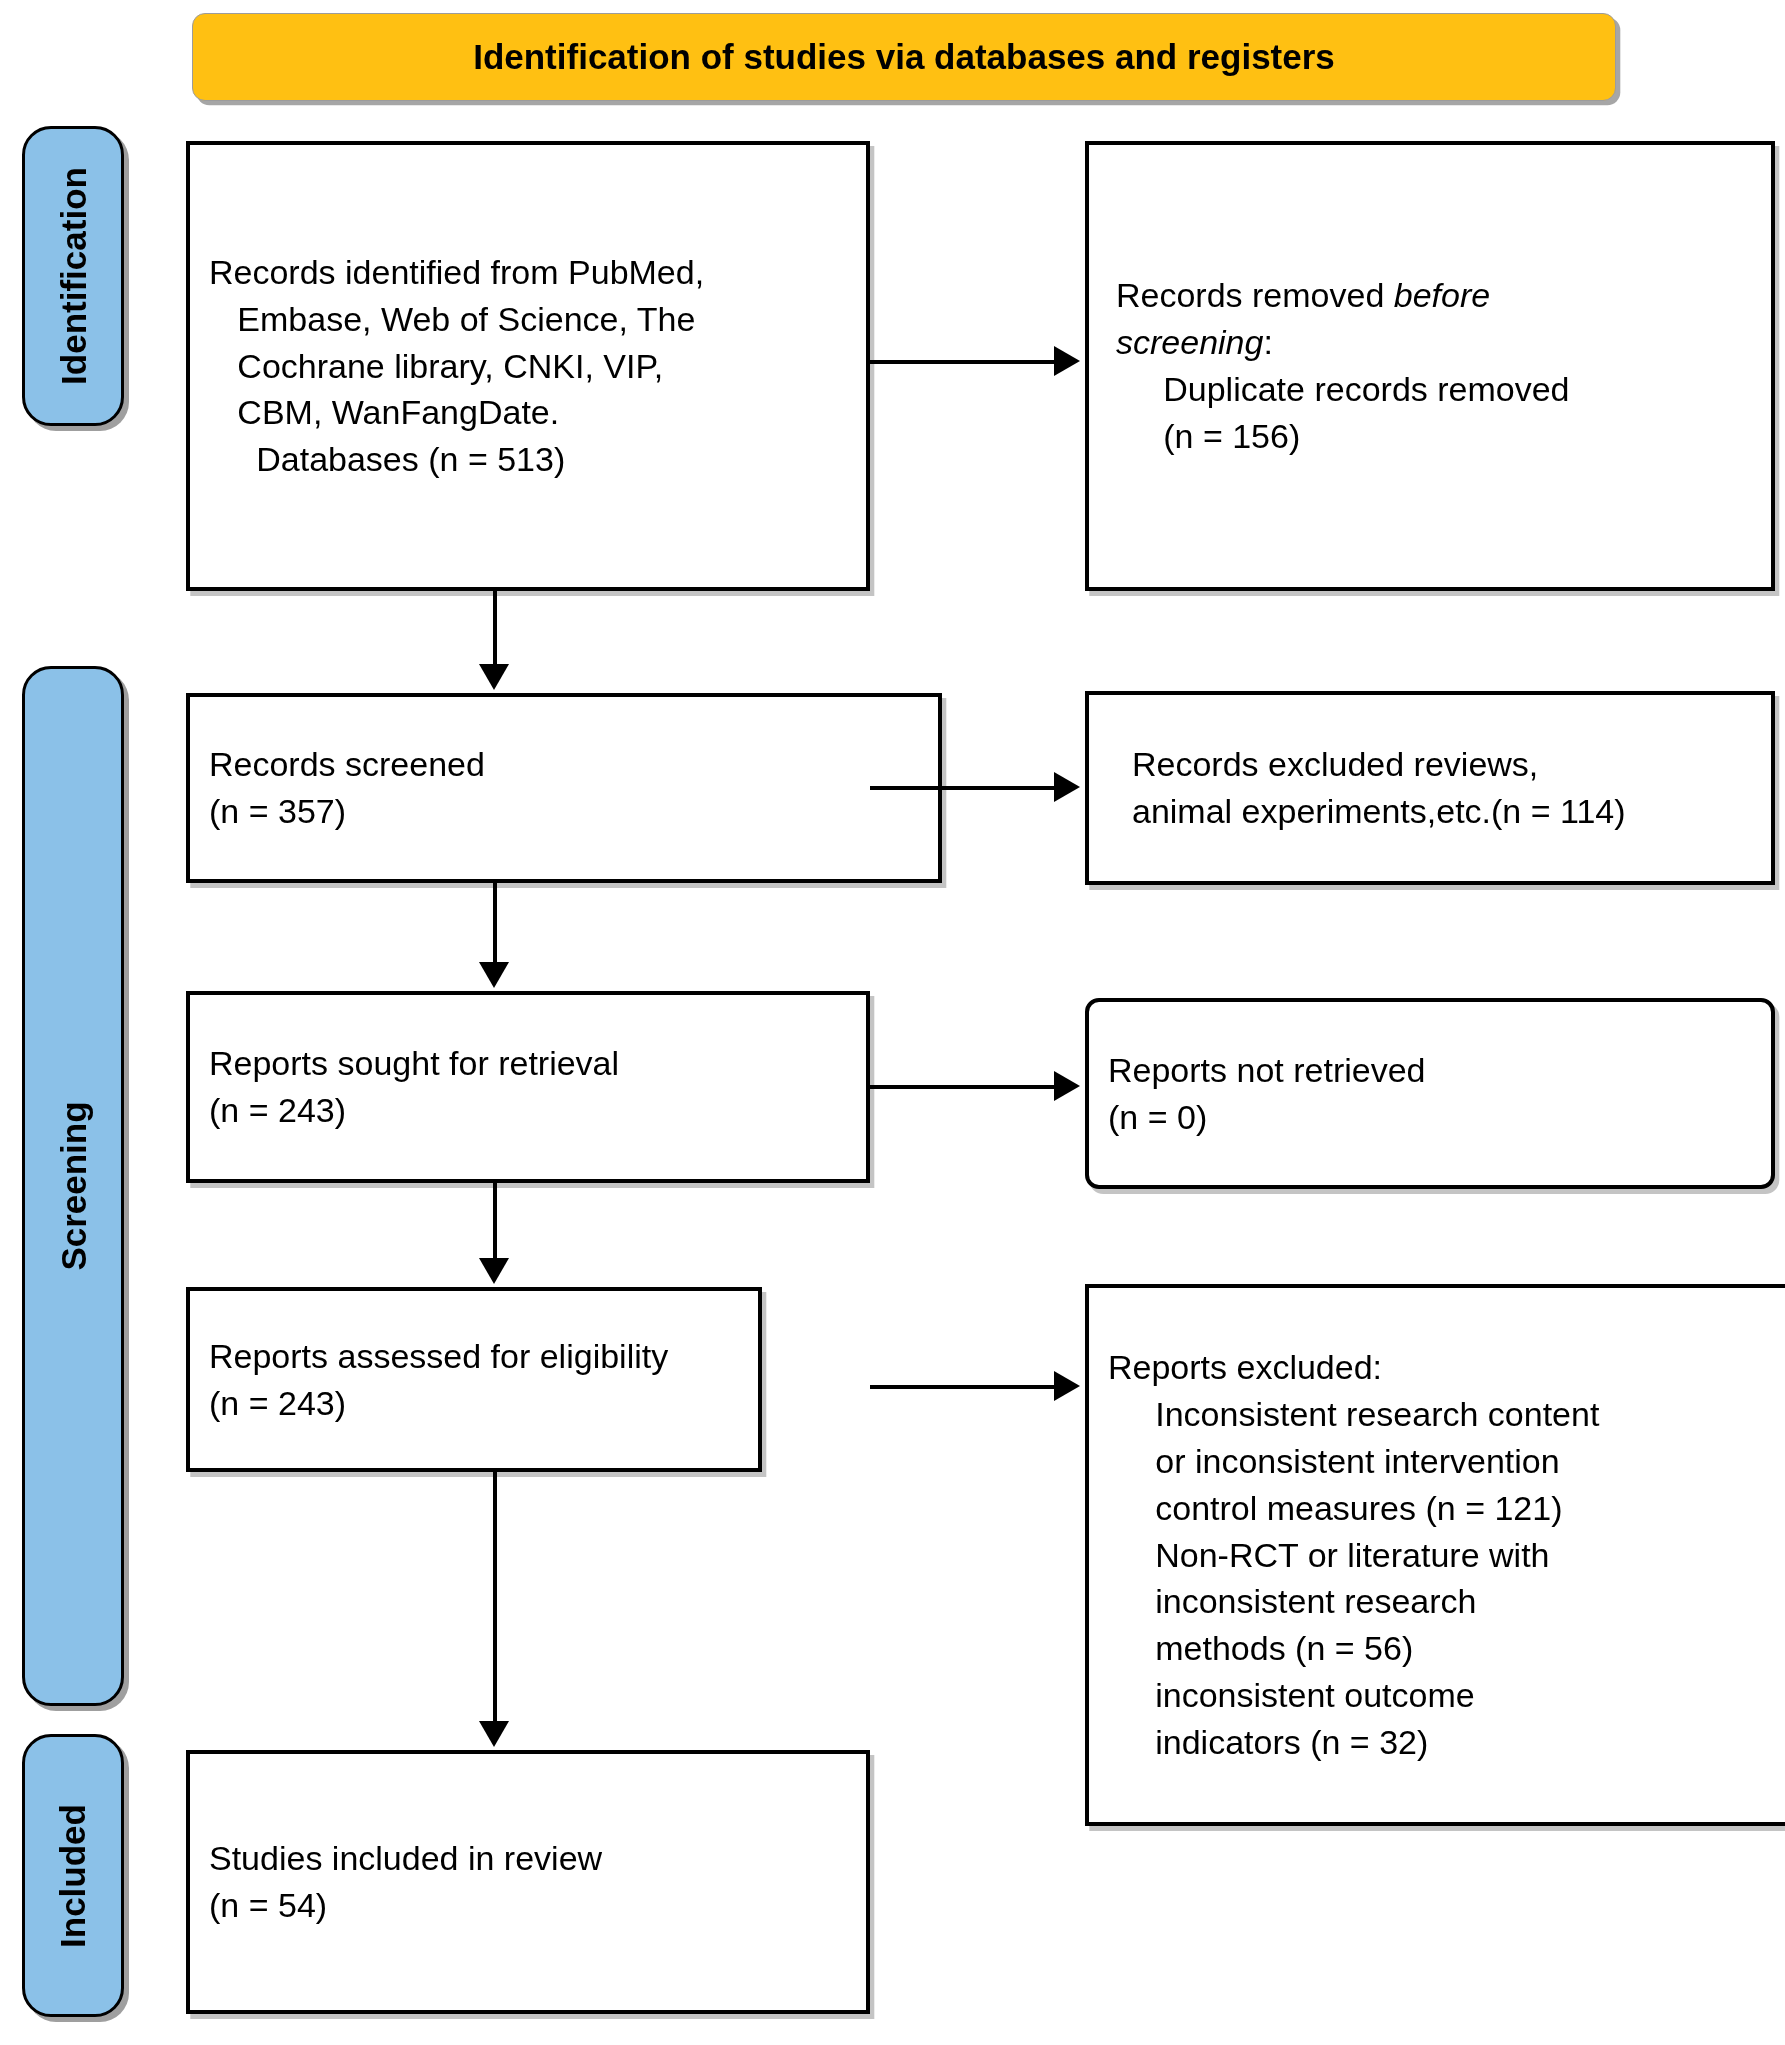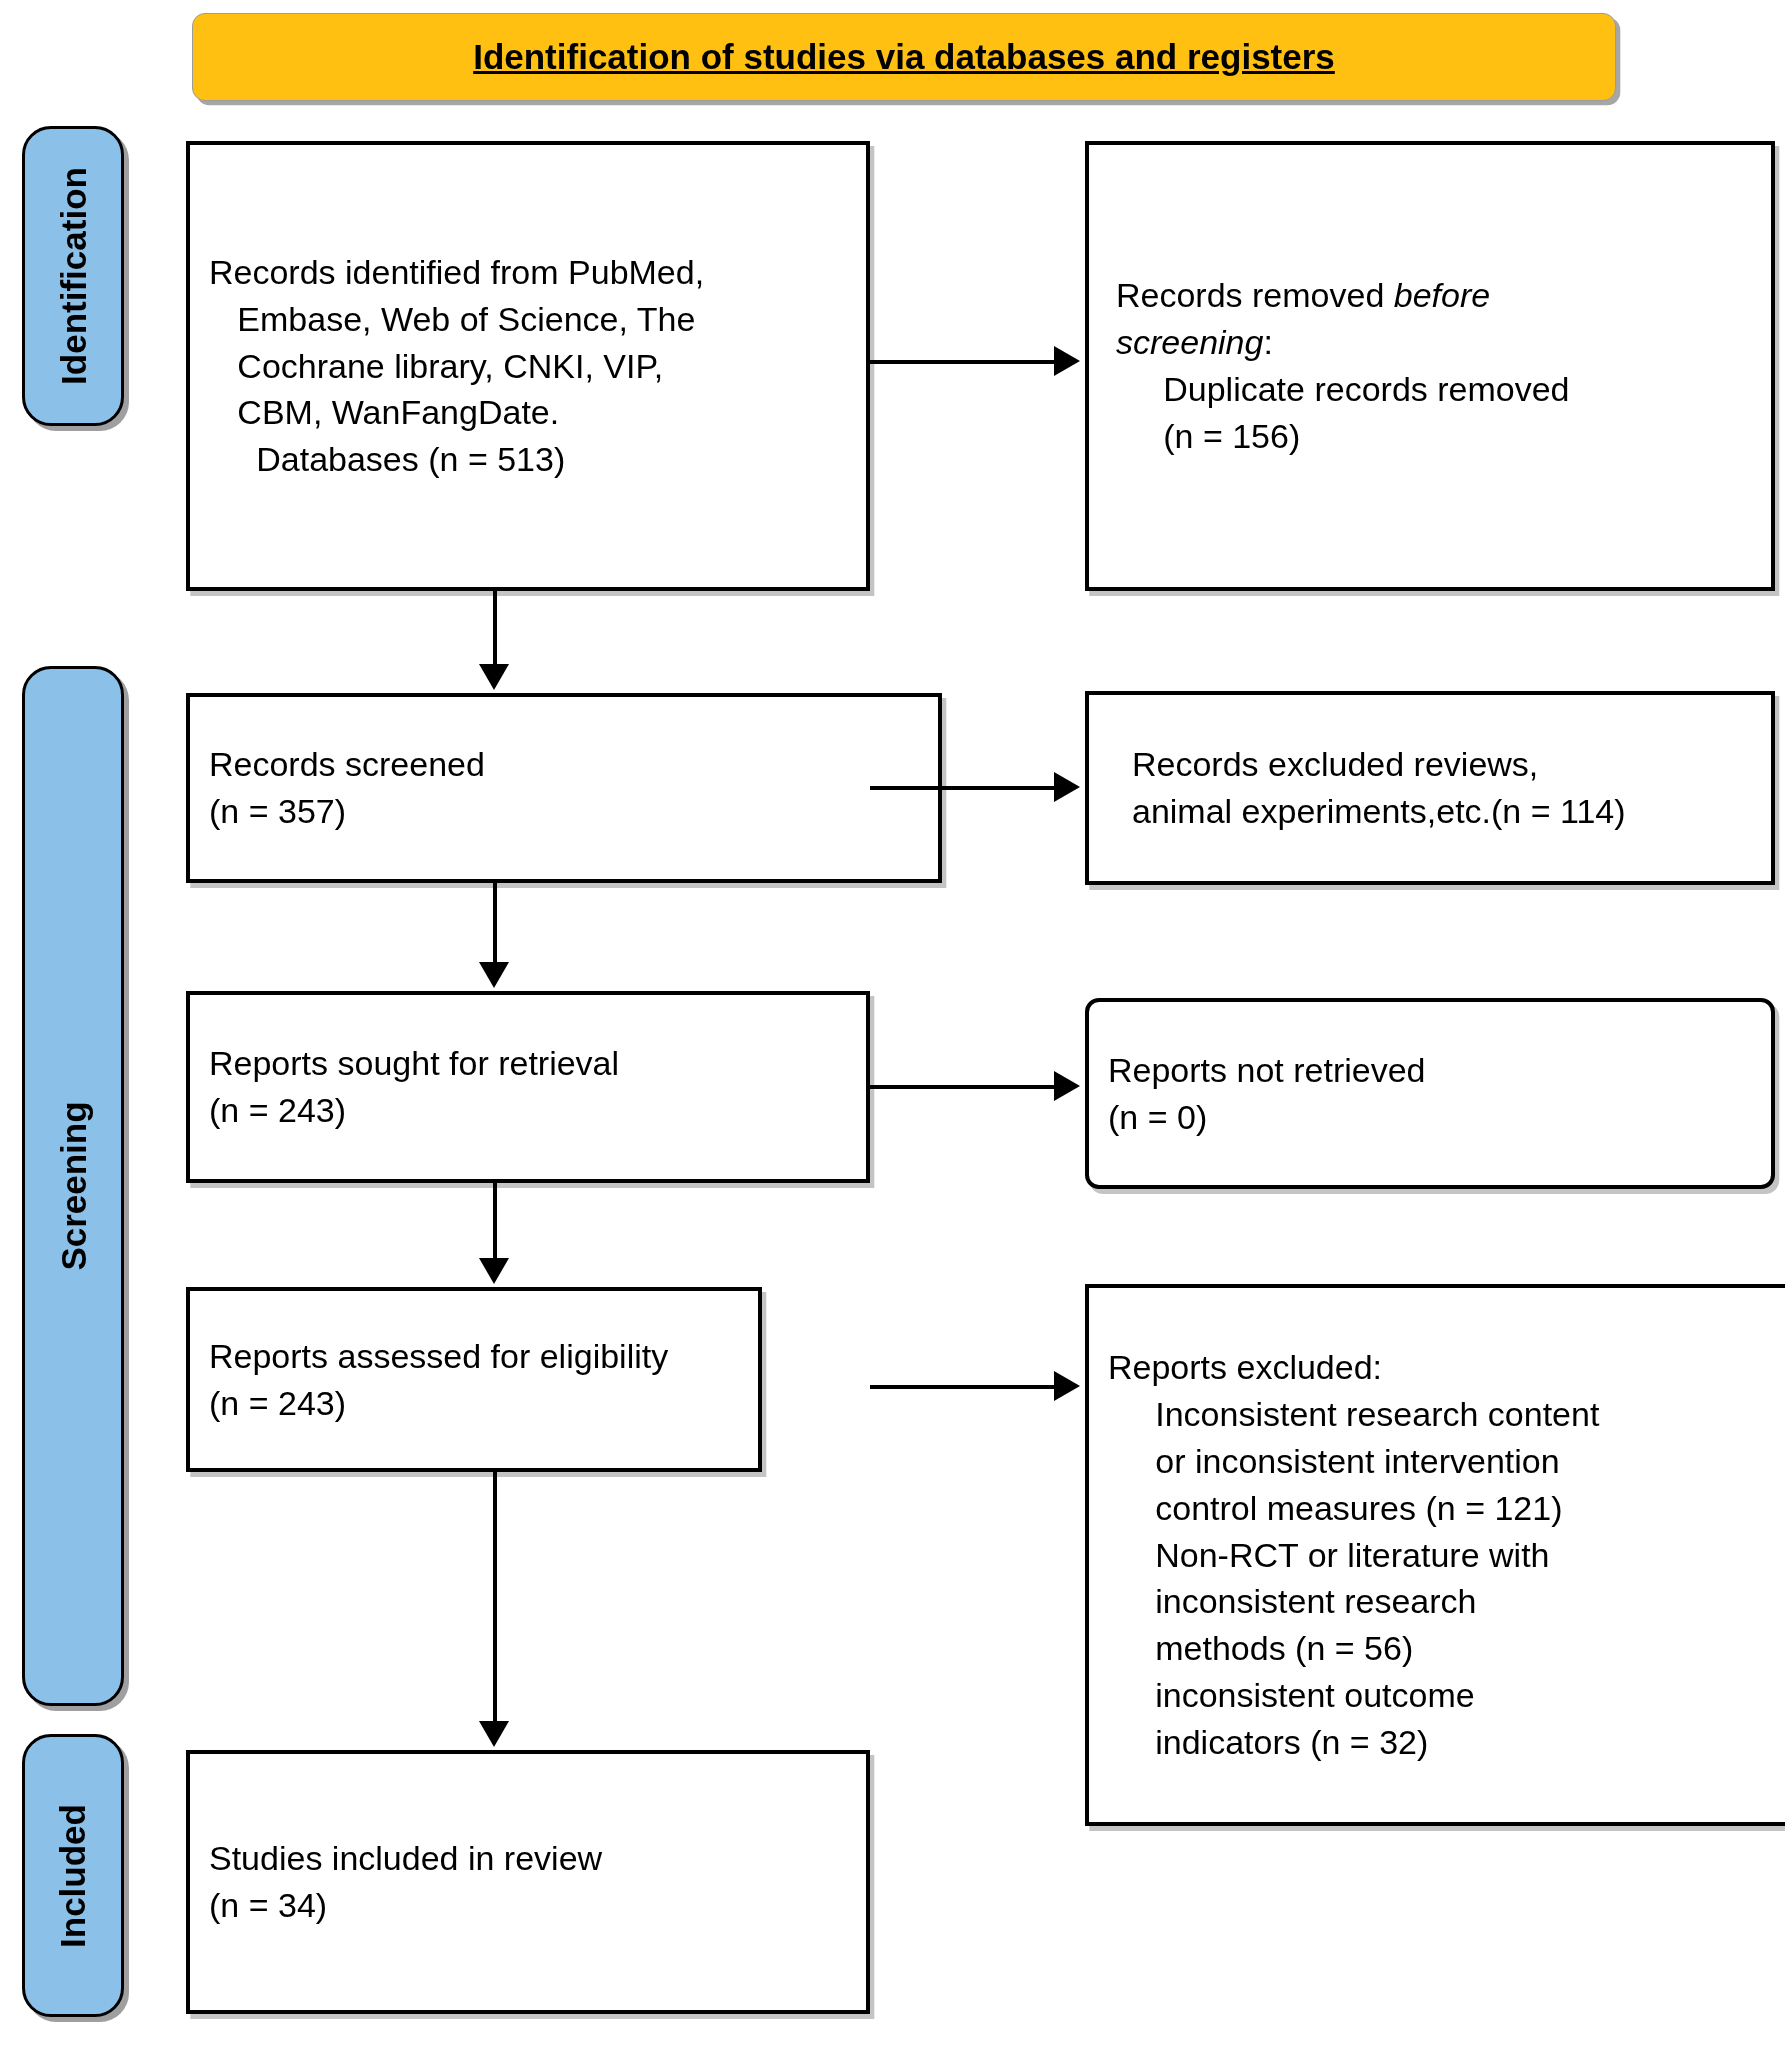--- a/index.html
+++ b/index.html
@@ -16,21 +16,21 @@
 
   
   .banner {
     position: absolute;
     left: 192px; top: 13px;
     width: 1424px; height: 88px;
     border-radius: 13px;
     border: 1.4px solid #9c9c9c;
     box-shadow: 4.3px 4.3px 0 #a6a6a6;
     display: flex; align-items: center; justify-content: center;
-    font-weight: 700; font-size: 35px; text-decoration: underline;
+    font-weight: 700; font-size: 35px;
   }
 
   
   .stage {
     position: absolute;
     left: 22.4px; width: 102px;
     border: 3.6px solid #000;
     border-radius: 29px;
     box-shadow: 5px 5px 0 #9f9f9f;
     display: flex; align-items: center; justify-content: center;
@@ -118,21 +118,21 @@
 (n = 243)</div>
   </div>
 
   <div class="box" style="left:186px;top:1287px;width:576px;height:185px;">
     <div class="txt">Reports assessed for eligibility
 (n = 243)</div>
   </div>
 
   <div class="box" style="left:186px;top:1750px;width:684px;height:264px;">
     <div class="txt">Studies included in review
-(n = 34)</div>
+(n = 54)</div>
   </div>
 
   <div class="box" style="left:1085px;top:141px;width:690px;height:450px;padding-left:8px;">
     <div class="txt"><span>Records removed </span><span class="it">before
 screening</span><span>:
      Duplicate records removed
      (n = 156)</span></div>
   </div>
 
   <div class="box" style="left:1085px;top:691px;width:690px;height:194px;padding-left:24px;">

